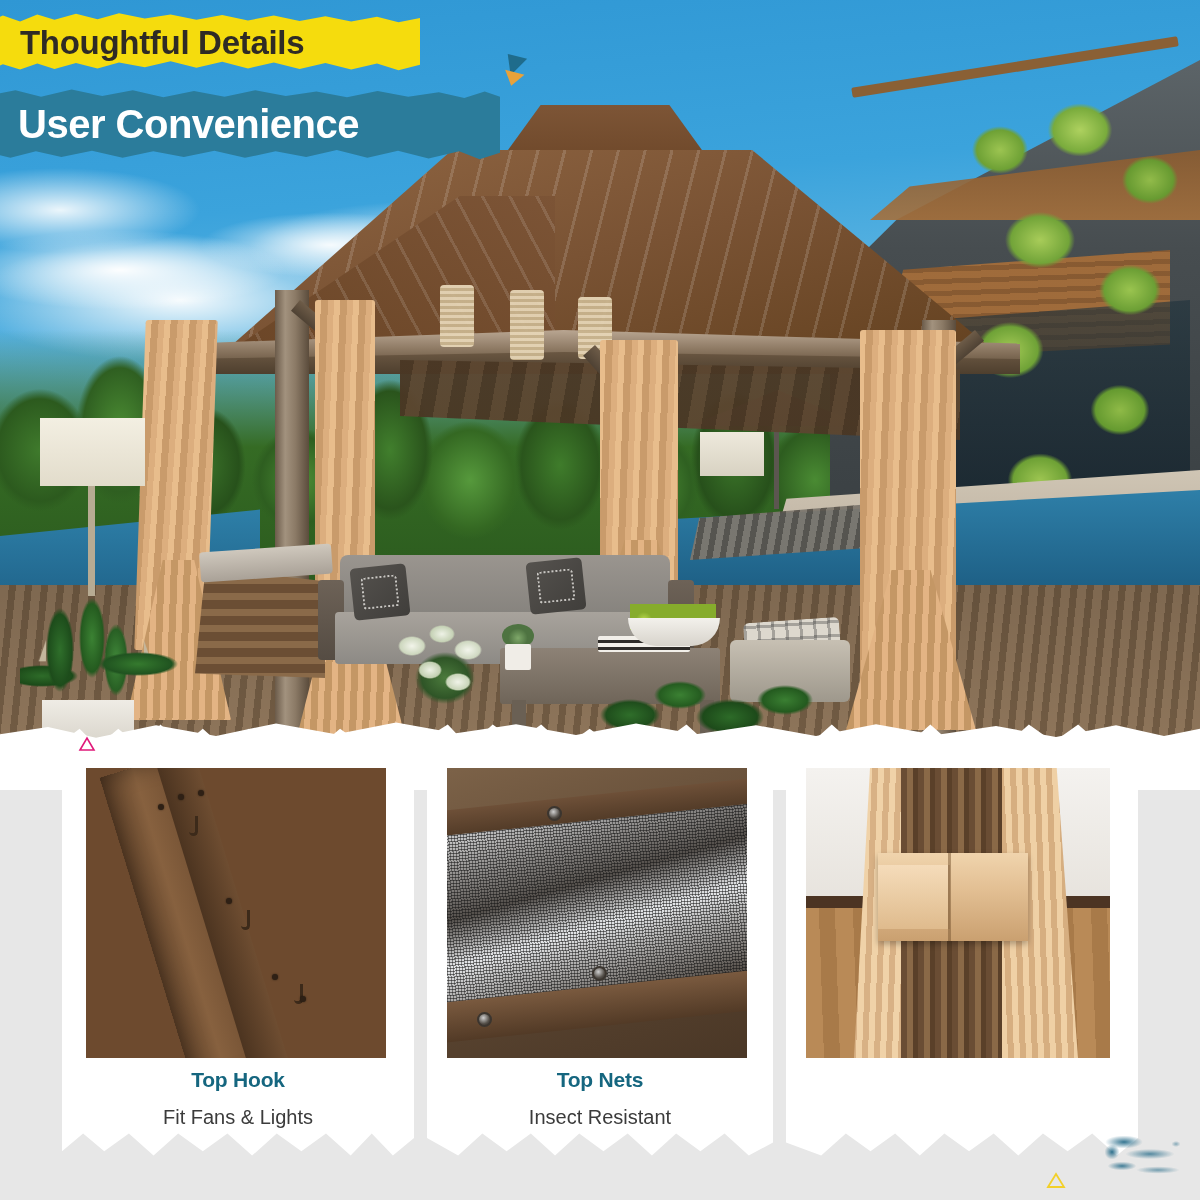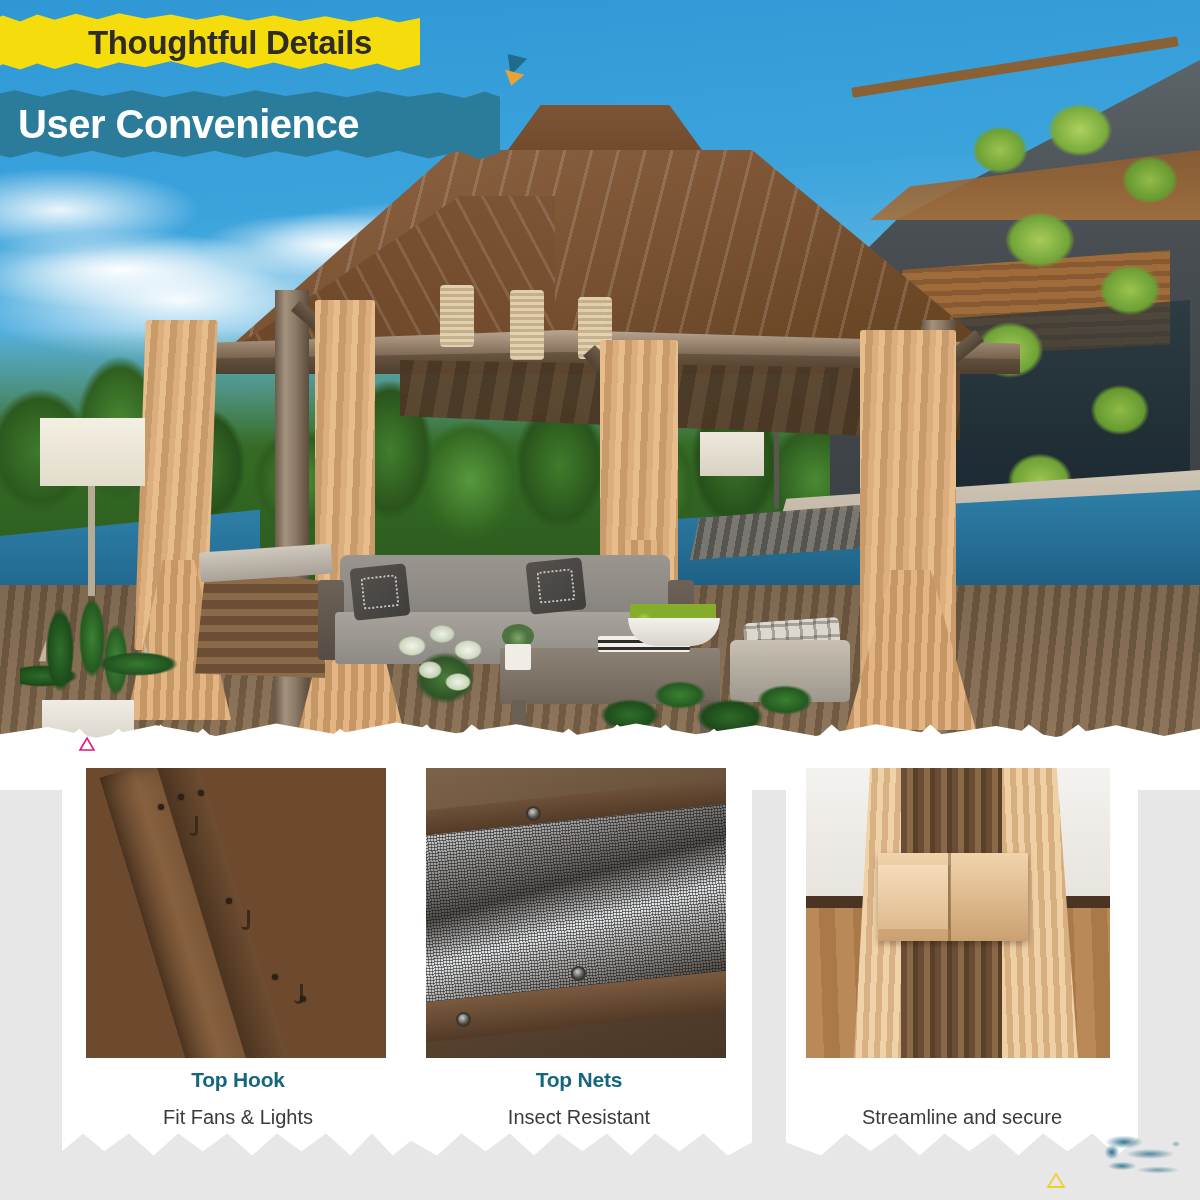--- a/index.html
+++ b/index.html
@@ -344,21 +344,21 @@
       36% 11%, 42% 4%, 48% 13%, 54% 5%, 60% 14%, 66% 6%, 72% 15%, 78% 7%,
       84% 16%, 90% 8%, 95% 17%, 100% 10%,
       100% 88%, 95% 97%, 90% 86%, 84% 96%, 78% 85%, 72% 95%, 66% 84%,
       60% 94%, 54% 83%, 48% 93%, 42% 82%, 36% 92%, 30% 84%, 25% 94%,
       20% 85%, 15% 95%, 11% 86%, 7% 96%, 3% 87%, 0% 96%);
   }
   .banner-yellow-label {
     position:absolute; left:20px; top:18px; width:420px; height:50px;
     z-index:21;
     font-size:33px; font-weight:bold; color:#2f2b25; letter-spacing:-.3px;
-    line-height:50px; white-space:nowrap;text-align:center;
+    line-height:50px; white-space:nowrap;
   }
   .banner-teal {
     position:absolute; left:-10px; top:88px; width:510px; height:72px;
     background:#2b7c9b;
     z-index:20;
     clip-path:polygon(
       0% 10%, 5% 3%, 10% 12%, 16% 2%, 22% 11%, 28% 3%, 34% 13%, 40% 4%,
       46% 12%, 52% 3%, 58% 11%, 64% 5%, 70% 13%, 76% 4%, 82% 12%, 88% 6%,
       93% 14%, 97% 5%, 100% 12%,
       100% 90%, 96% 99%, 92% 88%, 86% 98%, 80% 87%, 74% 97%, 68% 86%,
@@ -398,21 +398,21 @@
     filter:drop-shadow(0 3px 5px rgba(0,0,0,.18));
   }
   .card-1 { left:62px; width:352px;
     clip-path:polygon(
       0% 5%, 5% 2%, 10% 6%, 16% 2%, 22% 6%, 28% 1%, 34% 6%, 40% 2%,
       47% 7%, 53% 2%, 60% 6%, 66% 2%, 73% 6%, 79% 2%, 86% 6%, 92% 2%, 100% 5%,
       100% 95%, 94% 99%, 88% 94%, 82% 99%, 75% 94%, 68% 98%, 61% 94%,
       54% 99%, 47% 94%, 40% 98%, 33% 94%, 26% 99%, 19% 94%, 12% 98%,
       6% 94%, 0% 98%);
   }
-  .card-2 { left:406px; width:346px;
+  .card-2 { left:427px; width:346px;
     clip-path:polygon(
       0% 4%, 6% 1%, 12% 6%, 19% 1%, 26% 5%, 33% 1%, 40% 6%, 47% 2%,
       54% 6%, 61% 1%, 68% 5%, 75% 1%, 82% 6%, 89% 2%, 95% 6%, 100% 3%,
       100% 96%, 93% 99%, 86% 94%, 79% 98%, 72% 94%, 65% 99%, 58% 94%,
       51% 98%, 44% 94%, 37% 99%, 30% 94%, 23% 98%, 16% 94%, 9% 99%, 0% 95%);
     text-decoration:underline;
   }
   .card-3 { left:786px; width:352px;
     clip-path:polygon(
       0% 3%, 6% 6%, 13% 1%, 20% 6%, 27% 2%, 34% 6%, 41% 1%, 48% 6%,
@@ -693,18 +693,17 @@
         <div class="t3-floor"></div>
         <div class="t3-baseboard"></div>
         <div class="t3-curtain-l"></div>
         <div class="t3-post"></div>
         <div class="t3-curtain-r"></div>
         <div class="t3-velcro">
           <div class="t3-velcro-flap"></div>
           <div class="t3-velcro-seam"></div>
         </div>
       </div>
-      <div class="card-sub">Streamline and secure</div>
     </div>
   </div>
 
   <div class="splash"></div>
 </div>
 
 </body></html>

